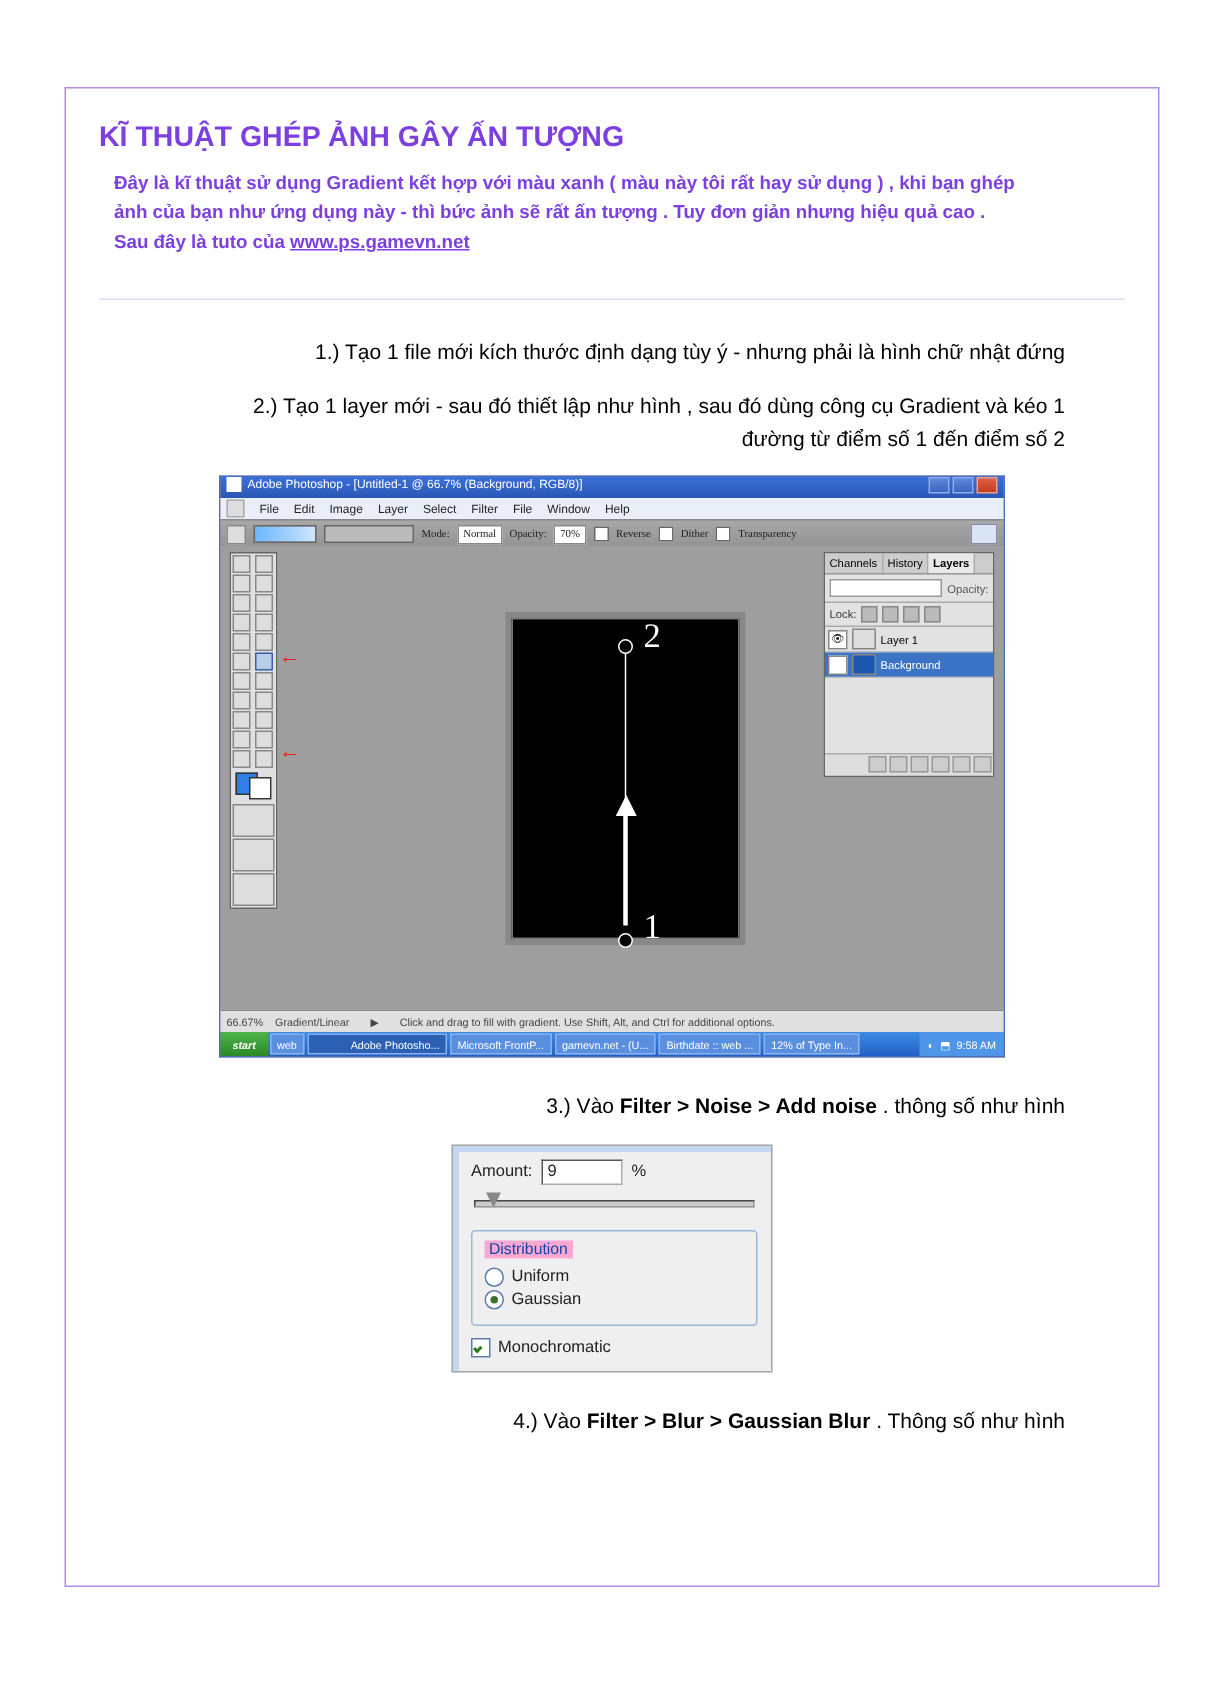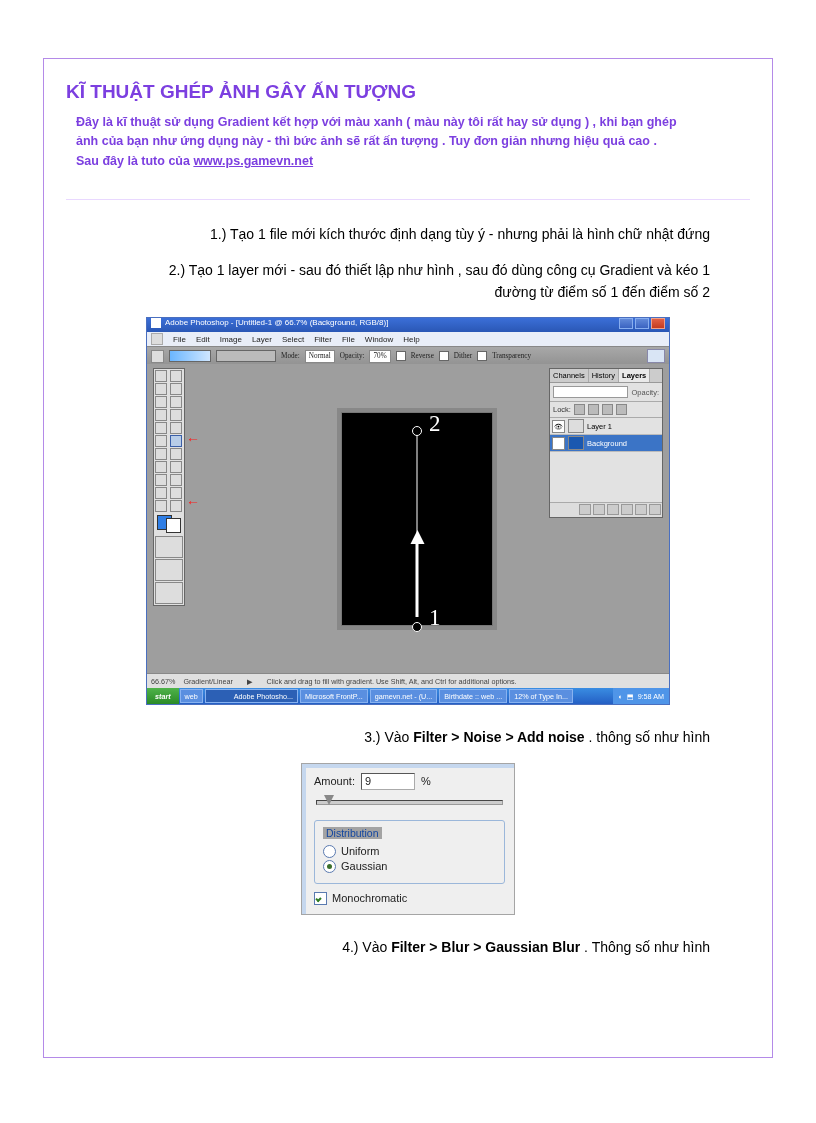--- a/index.html
+++ b/index.html
@@ -368,21 +368,21 @@
   .nd-fieldset {
     border: 1px solid #9bb7da;
     border-radius: 3px;
     margin: 0 0 8px 0;
     padding: 6px 8px 8px 8px;
   }
   .nd-fieldset .legend {
     font-size: 10.5px;
     color: #1447a0;
     margin: -13px 0 4px 0;
-    background: #a3a3a3;
+    background: #f9a8d4;
     display: inline-block;
     padding: 0 3px;
   }
   .nd-opt { display: flex; align-items: center; gap: 5px; margin: 2px 0; }
   .nd-radio {
     width: 11px; height: 11px;
     border: 1px solid #5a7ab0;
     border-radius: 50%;
     background: #fff;
     display: inline-flex; align-items:center; justify-content:center;

